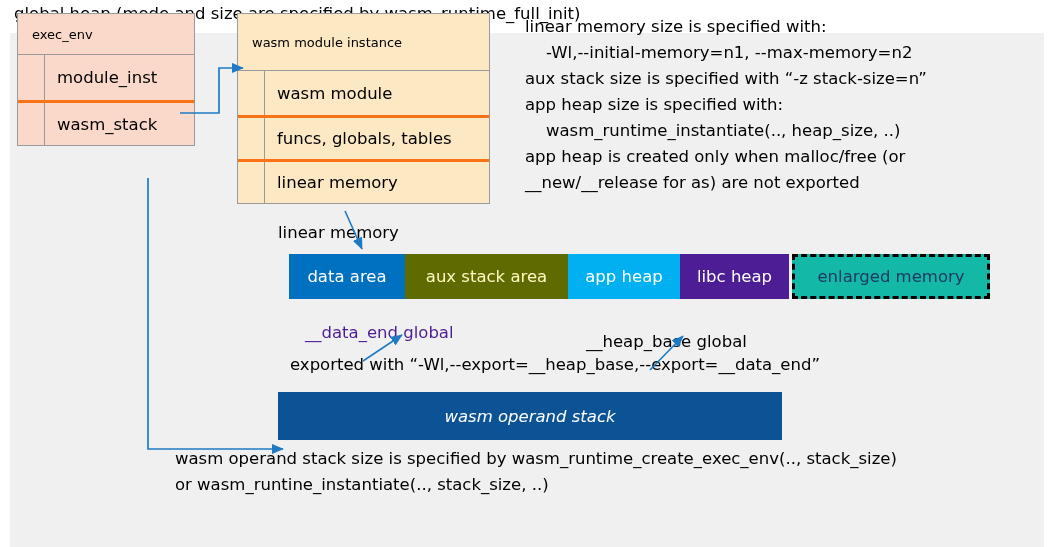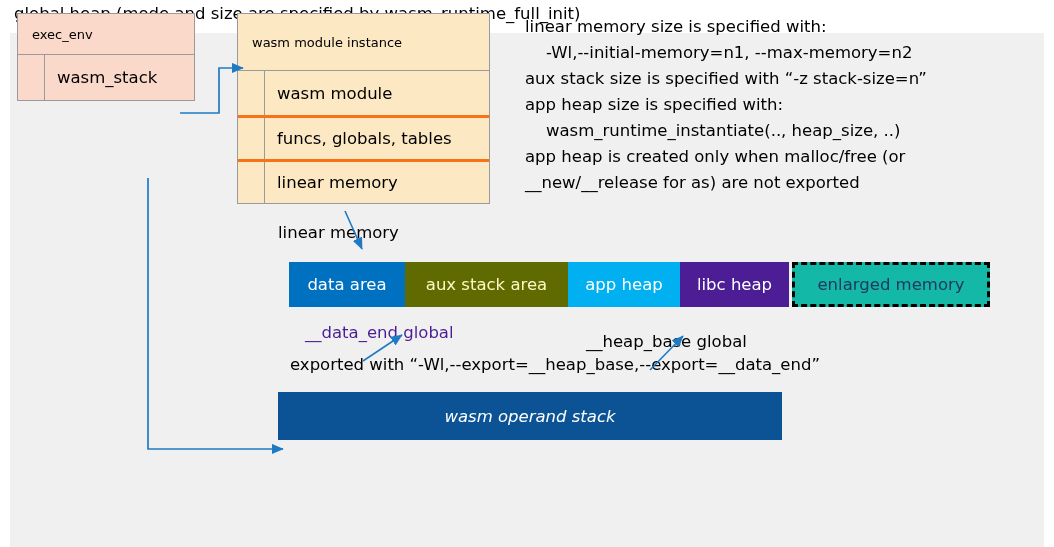--- a/index.html
+++ b/index.html
@@ -111,21 +111,21 @@
   #linear-memory-caption {
     position: absolute;
     left: 278px;
     top: 223px;
     font-size: 16.5px;
     color: #000;
   }
   #memory-bar {
     position: absolute;
     left: 279px;
-    top: 262px;
+    top: 254px;
     height: 48px;
     text-align: right;
   }
   #memory-bar .seg {
     position: absolute;
     top: 0;
     height: 45px;
     display: flex;
     align-items: center;
     justify-content: center;
@@ -206,20 +206,24 @@
 
 <div id="page">
 
   <div class="title">global heap (mode and size are specified by wasm_runtime_full_init)</div>
 
   <div class="canvas"></div>
 
   <div class="struct" id="exec-env">
     <div class="hdr">exec_env</div>
     <div class="rows">
+      <div class="row">
+        <div class="gutter"></div>
+        <div class="rowlabel">module_inst</div>
+      </div>
       <div class="row">
         <div class="gutter"></div>
         <div class="rowlabel">wasm_stack</div>
       </div>
     </div>
   </div>
 
   <div class="struct" id="wasm-module-instance">
     <div class="hdr">wasm module instance</div>
     <div class="rows">
@@ -265,20 +269,22 @@
       </div>
     </div>
 
   <div id="data-end-label">__data_end global</div>
   <div id="heap-base-label">__heap_base global</div>
   <div id="exported-with-label">exported with “-Wl,--export=__heap_base,--export=__data_end”</div>
 
   <div id="wasm-operand-stack">
     <span>wasm operand stack</span>
   </div>
+  <div id="operand-stack-note">wasm operand stack size is specified by wasm_runtime_create_exec_env(.., stack_size)
+or wasm_runtine_instantiate(.., stack_size, ..)</div>
 
   <svg id="connectors" viewBox="0 0 1054 547">
     <defs>
       <marker id="ah" markerWidth="8" markerHeight="8" refX="6.5" refY="3" orient="auto">
         <path d="M0,0 L7,3 L0,6 z" fill="#1f7ac4"></path>
       </marker>
       <marker id="ah2" markerWidth="9" markerHeight="9" refX="7" refY="3.2" orient="auto">
         <path d="M0,0 L7.5,3.2 L0,6.4 z" fill="#1f7ac4"></path>
       </marker>
     </defs>

